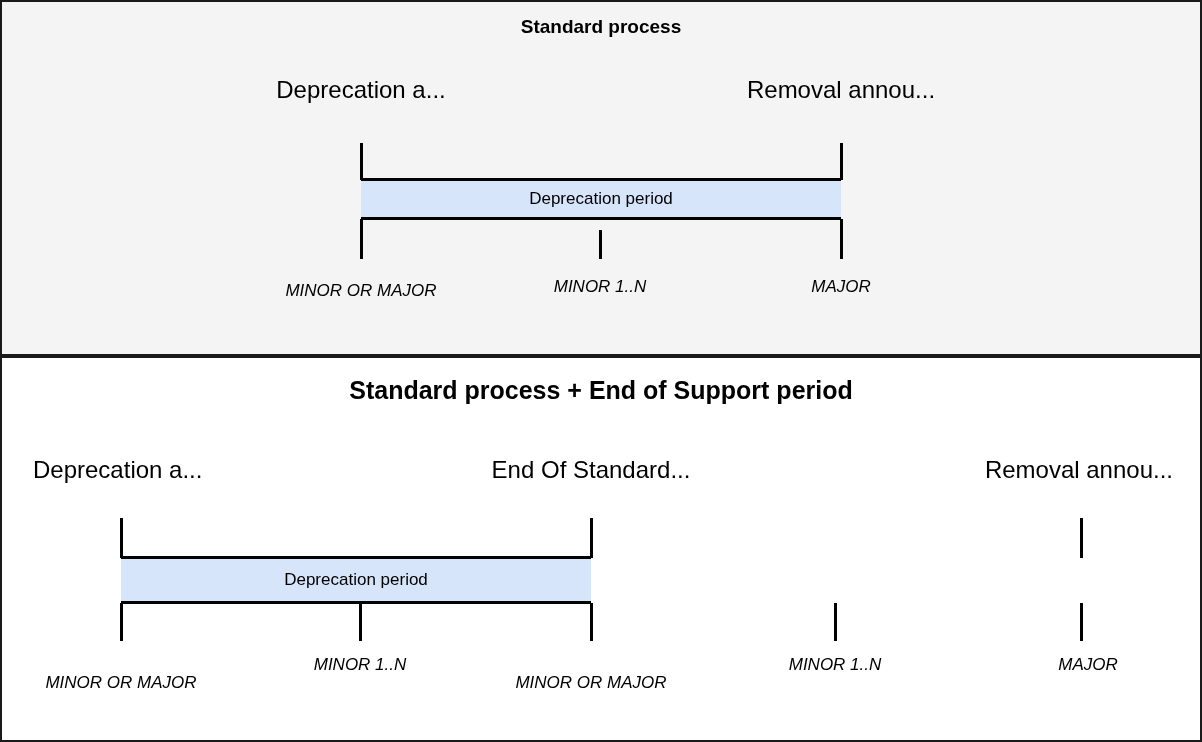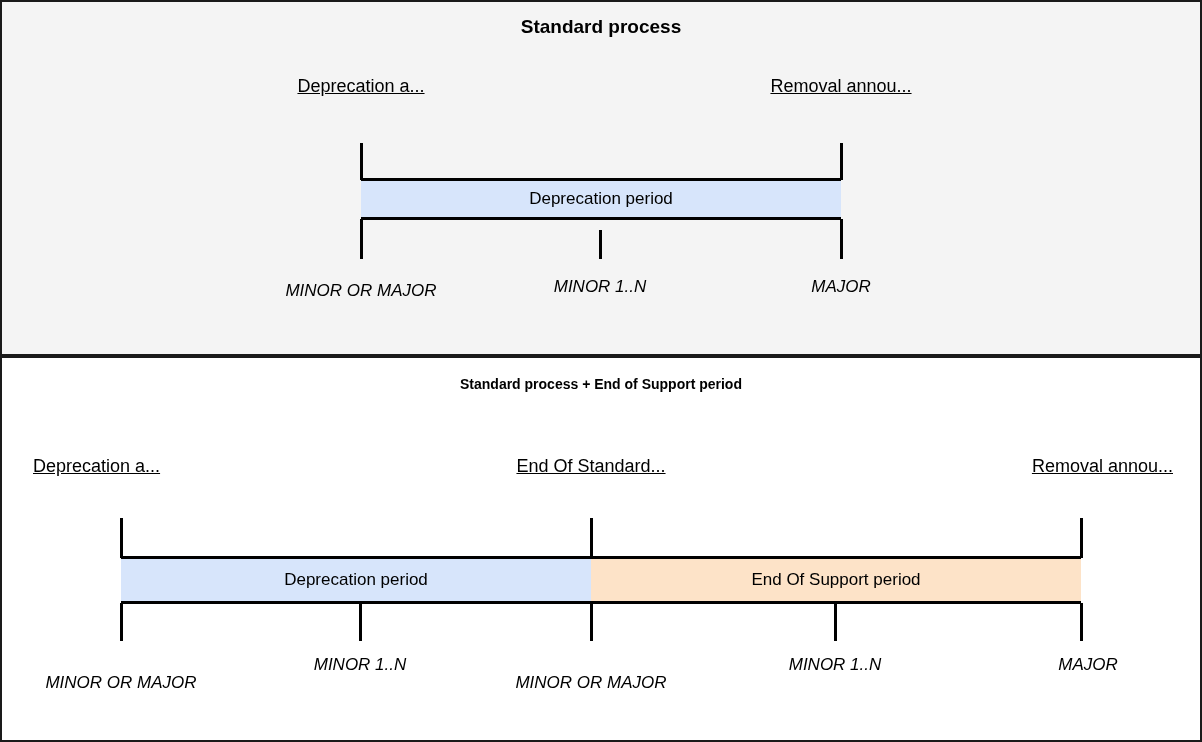--- a/index.html
+++ b/index.html
@@ -51,21 +51,21 @@
     font-weight: bold;
     color: #000000;
     white-space: nowrap;
   }
   #title-standard {
     top: 16px;
     font-size: 19px;
   }
   #title-eos {
     top: 376px;
-    font-size: 14px;
+    font-size: 25px;
   }
 
   
   .tick {
     position: absolute;
     width: 3px;
     background: #000000;
   }
   .seg {
     position: absolute;
@@ -77,24 +77,23 @@
     justify-content: center;
     color: #000000;
     font-size: 17px;
     white-space: nowrap;
   }
   .seg-dep  { background: #d7e5fb; text-align: right; }
   .seg-eos  { background: #fde3c8; }
 
   .evt-label {
     position: absolute;
-    font-size: 18px;
+    font-size: 24px;
     color: #000000;
     white-space: nowrap;
-    text-decoration: underline;
   }
   .evt-label.center { transform: translateX(-50%); }
   .evt-label.right  { transform: translateX(-100%); }
 
   .ver-label {
     position: absolute;
     font-size: 17px;
     color: #000000;
     white-space: nowrap;
     transform: translateX(-50%);
@@ -132,21 +131,20 @@
 
   <div class="evt-label" style="left:33px; top:456px;">Deprecation a...</div>
   <div class="evt-label center" style="left:591px; top:456px;">End Of Standard...</div>
   <div class="evt-label right" style="left:1173px; top:456px;">Removal annou...</div>
 
   <div class="tick" style="left:120px; top:518px; height:40px;"></div>
   <div class="tick" style="left:590px; top:518px; height:40px;"></div>
   <div class="tick" style="left:1080px; top:518px; height:40px;"></div>
 
   <div class="seg seg-dep" style="left:121px; top:556px; width:470px; height:48px;">Deprecation period</div>
-  <div class="seg seg-eos" style="left:591px; top:556px; width:490px; height:48px;">End Of Support period</div>
 
   <div class="tick" style="left:120px; top:603px; height:38px;"></div>
   <div class="tick" style="left:359px; top:603px; height:38px;"></div>
   <div class="tick" style="left:590px; top:603px; height:38px;"></div>
   <div class="tick" style="left:834px; top:603px; height:38px;"></div>
   <div class="tick" style="left:1080px; top:603px; height:38px;"></div>
 
   <div class="ver-label" style="left:121px; top:673px;">MINOR OR MAJOR</div>
   <div class="ver-label" style="left:360px; top:655px;">MINOR 1..N</div>
   <div class="ver-label" style="left:591px; top:673px;">MINOR OR MAJOR</div>

